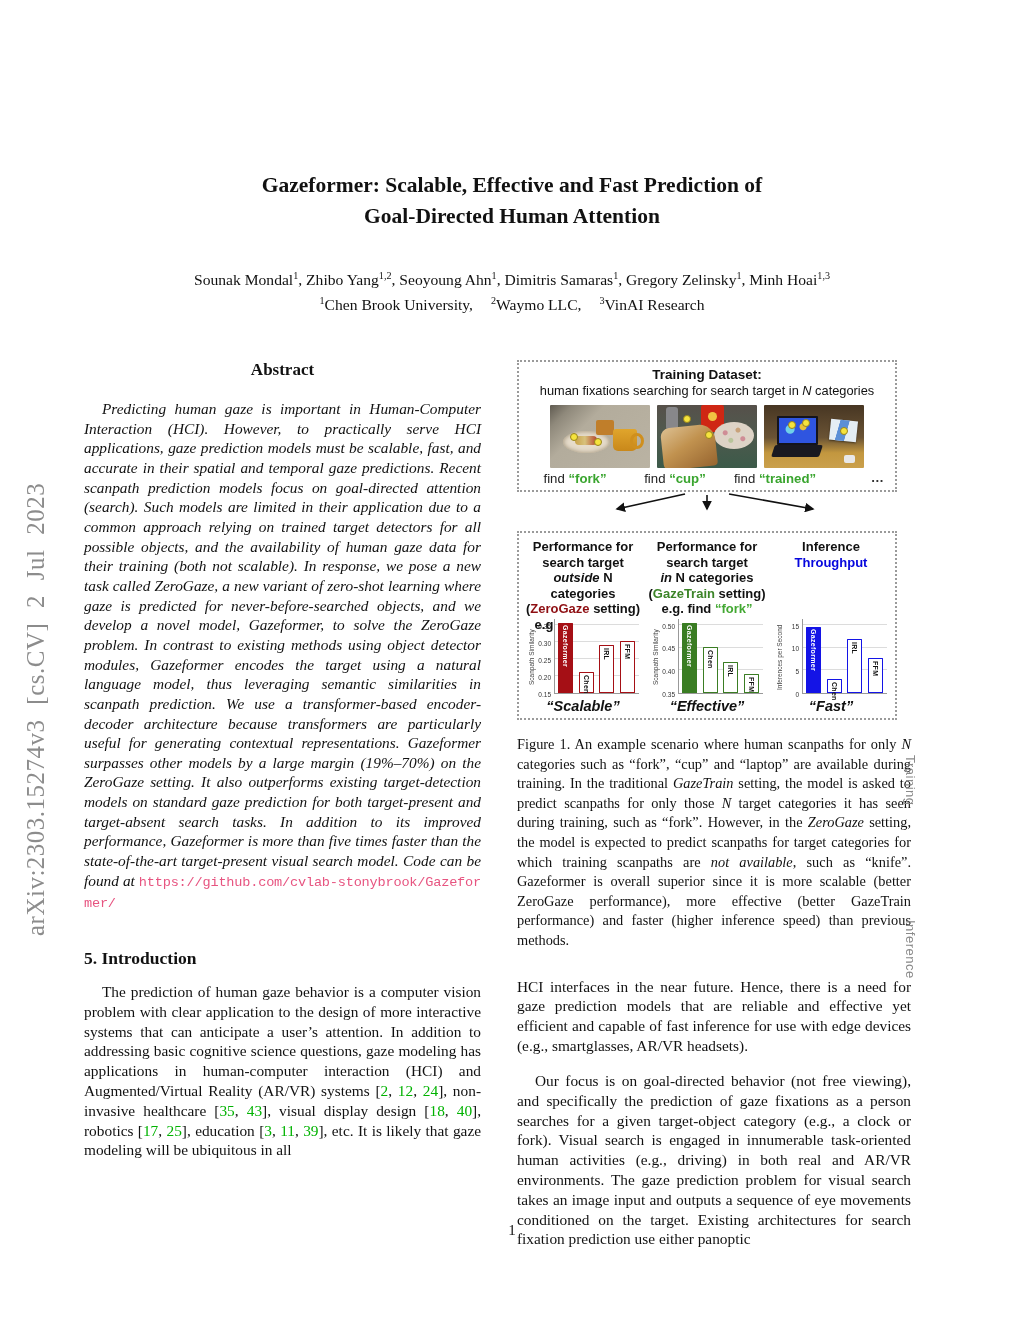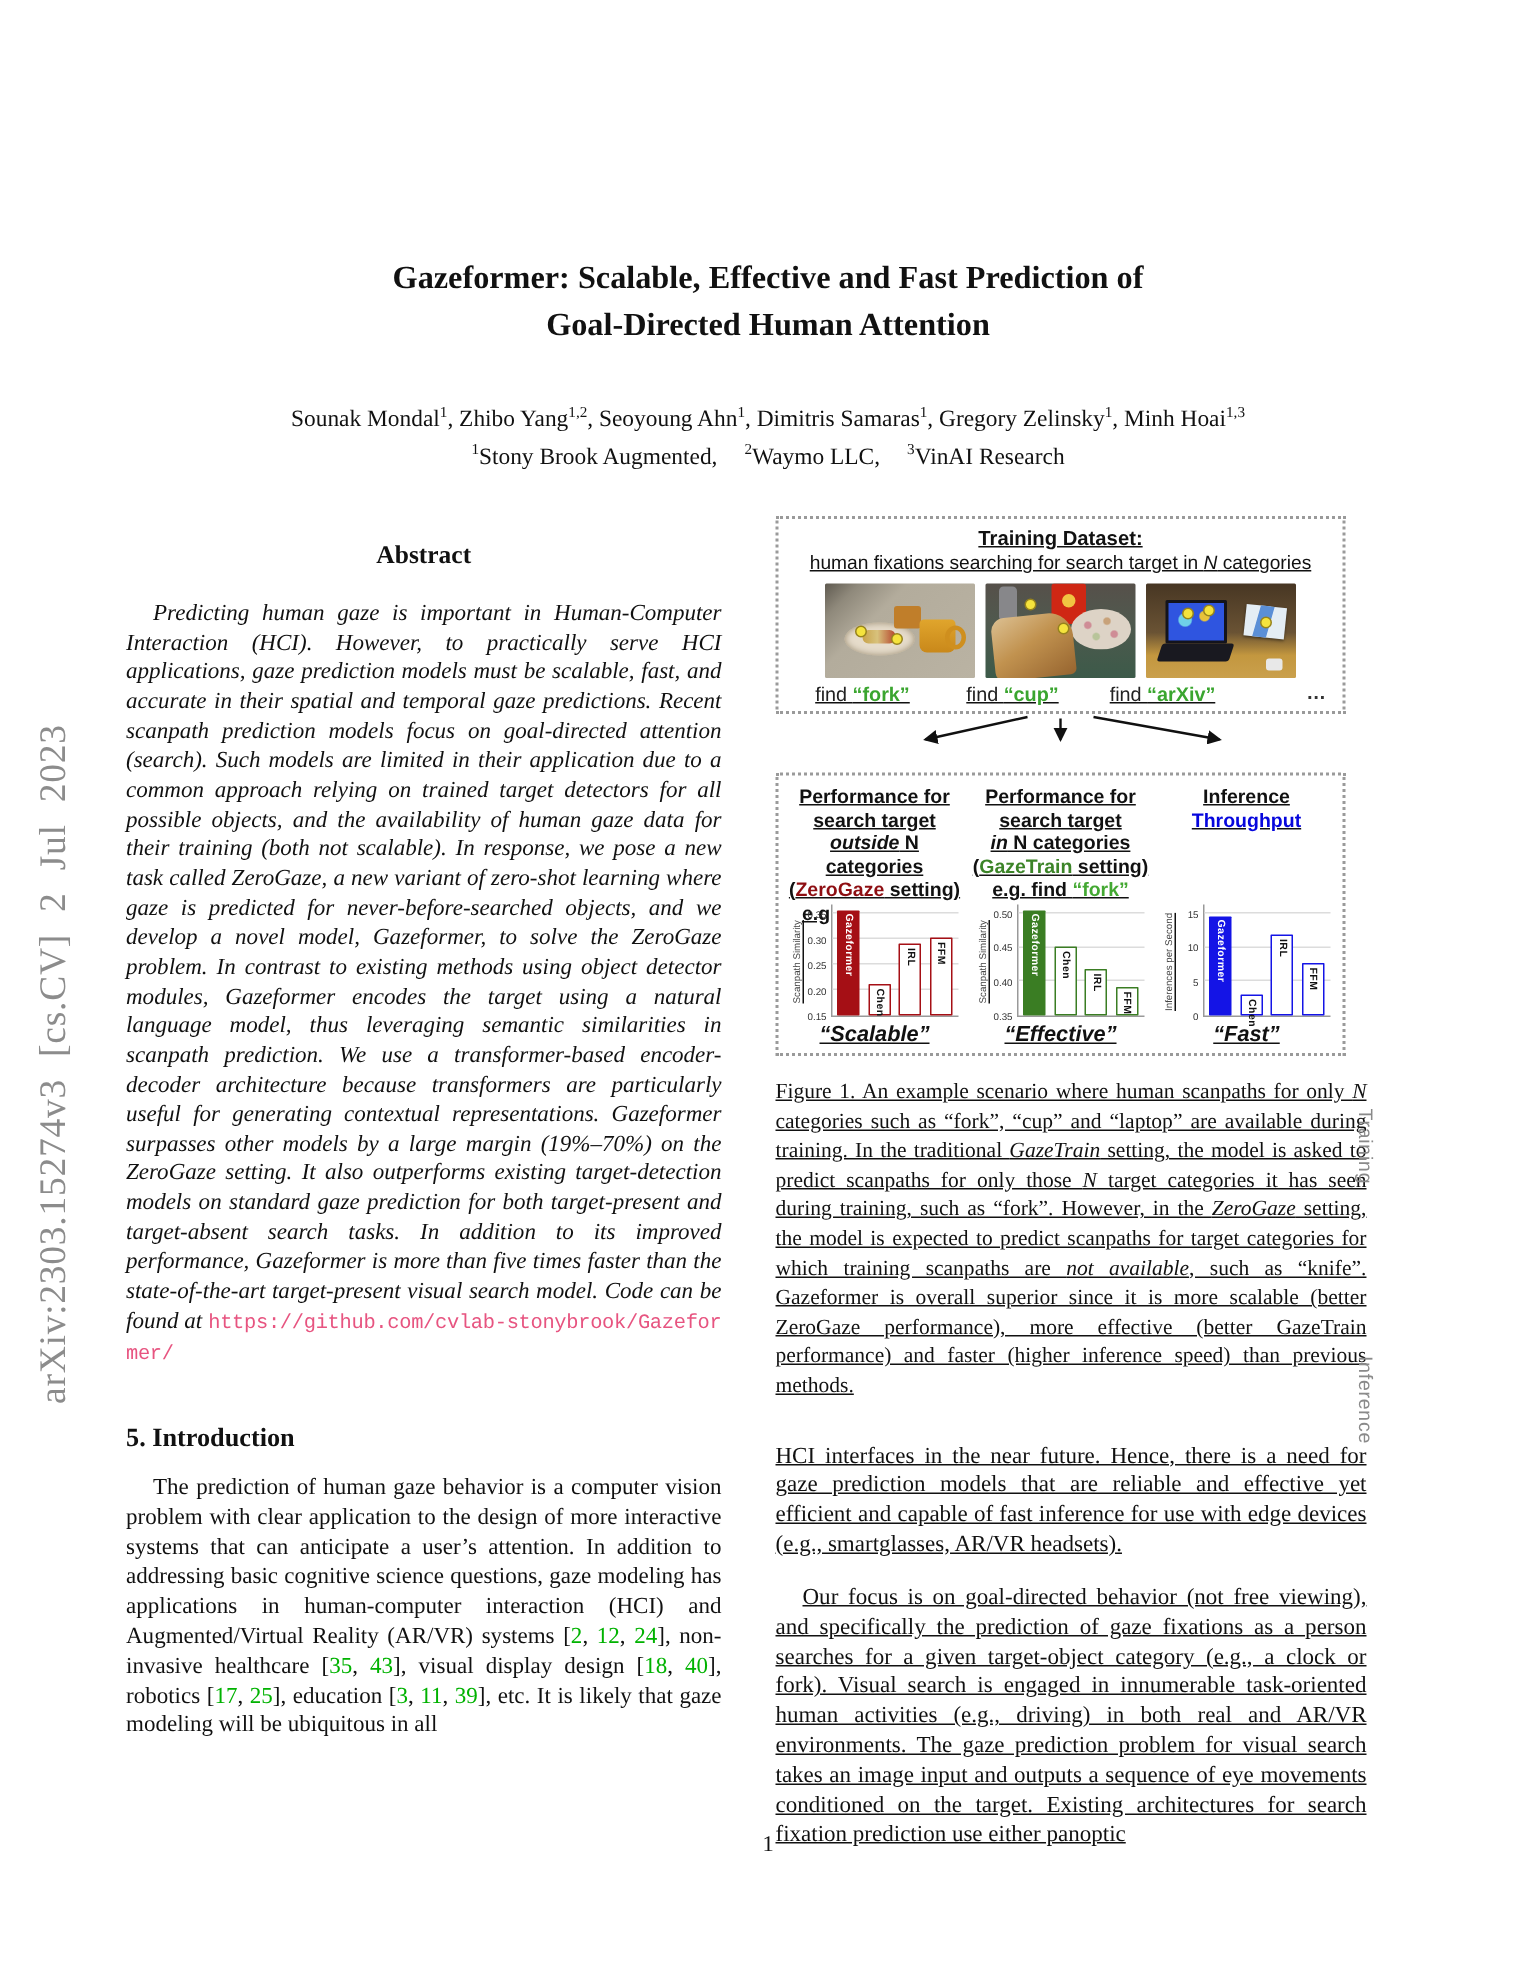--- a/index.html
+++ b/index.html
@@ -15,21 +15,21 @@
   
   #title{position:absolute;left:0;right:0;top:170px;text-align:center;
     font-size:21.5px;font-weight:bold;line-height:31px;}
   #authors{position:absolute;left:0;right:0;top:271px;text-align:center;font-size:15.6px;}
   #affils{position:absolute;left:0;right:0;top:296px;text-align:center;font-size:15.6px;}
   .sup{vertical-align:super;font-size:0.65em;line-height:0;}
   .gap{display:inline-block;width:18px;}
 
   
   #left-col{position:absolute;left:84px;top:360px;width:397px;}
-  #right-col{position:absolute;left:517px;top:344px;width:394px;text-decoration:underline;}
+  #right-col{position:absolute;left:517px;top:360px;width:394px;}
 
   .sec-heading{text-align:center;font-weight:bold;font-size:17px;}
   #abstract-para{margin-top:19px;text-align:justify;font-style:italic;
     font-size:15.35px;line-height:19.65px;text-indent:18px;}
   #abstract-para .mono-link{font-style:normal;}
   .mono-link{font-family:"Liberation Mono",monospace;font-size:13.6px;color:#e75480;
     text-decoration:none;word-break:break-all;letter-spacing:-0.2px;}
   #intro-heading{margin-top:34px;text-align:left;font-weight:bold;font-size:17.5px;}
   #intro-para{margin-top:13px;text-align:justify;font-size:15.35px;line-height:19.8px;text-indent:18px;}
   .cite{color:#00b200;}
@@ -140,21 +140,21 @@
 <div id="page">
 
   <div id="arxiv-banner">arXiv:2303.15274v3 [cs.CV] 2 Jul 2023</div>
 
   <div id="title">
     <div>Gazeformer: Scalable, Effective and Fast Prediction of</div>
     <div>Goal-Directed Human Attention</div>
   </div>
 
   <div id="authors"><span>Sounak Mondal</span><span class="sup">1</span><span>, Zhibo Yang</span><span class="sup">1,2</span><span>, Seoyoung Ahn</span><span class="sup">1</span><span>, Dimitris Samaras</span><span class="sup">1</span><span>, Gregory Zelinsky</span><span class="sup">1</span><span>, Minh Hoai</span><span class="sup">1,3</span></div>
-  <div id="affils"><span class="sup">1</span><span>Stony Brook Augmented,</span><span class="gap"></span><span class="sup">2</span><span>Waymo LLC,</span><span class="gap"></span><span class="sup">3</span><span>VinAI Research</span></div>
+  <div id="affils"><span class="sup">1</span><span>Chen Brook University,</span><span class="gap"></span><span class="sup">2</span><span>Waymo LLC,</span><span class="gap"></span><span class="sup">3</span><span>VinAI Research</span></div>
 
   <div id="left-col">
     <div class="sec-heading">Abstract</div>
     <p id="abstract-para"><span>Predicting human gaze is important in Human-Computer Interaction (HCI). However, to practically serve HCI applications, gaze prediction models must be scalable, fast, and accurate in their spatial and temporal gaze predictions. Recent scanpath prediction models focus on goal-directed attention (search). Such models are limited in their application due to a common approach relying on trained target detectors for all possible objects, and the availability of human gaze data for their training (both not scalable). In response, we pose a new task called ZeroGaze, a new variant of zero-shot learning where gaze is predicted for never-before-searched objects, and we develop a novel model, Gazeformer, to solve the ZeroGaze problem. In contrast to existing methods using object detector modules, Gazeformer encodes the target using a natural language model, thus leveraging semantic similarities in scanpath prediction. We use a transformer-based encoder-decoder architecture because transformers are particularly useful for generating contextual representations. Gazeformer surpasses other models by a large margin (19%–70%) on the ZeroGaze setting. It also outperforms existing target-detection models on standard gaze prediction for both target-present and target-absent search tasks. In addition to its improved performance, Gazeformer is more than five times faster than the state-of-the-art target-present visual search model. Code can be found at </span><a class="mono-link" href="#">https://github.com/cvlab-stonybrook/Gazeformer/</a></p>
     <div id="intro-heading">5. Introduction</div>
     <p id="intro-para"><span>The prediction of human gaze behavior is a computer vision problem with clear application to the design of more interactive systems that can anticipate a user’s attention. In addition to addressing basic cognitive science questions, gaze modeling has applications in human-computer interaction (HCI) and Augmented/Virtual Reality (AR/VR) systems [</span><span class="cite">2</span><span>, </span><span class="cite">12</span><span>, </span><span class="cite">24</span><span>], non-invasive healthcare [</span><span class="cite">35</span><span>, </span><span class="cite">43</span><span>], visual display design [</span><span class="cite">18</span><span>, </span><span class="cite">40</span><span>], robotics [</span><span class="cite">17</span><span>, </span><span class="cite">25</span><span>], education [</span><span class="cite">3</span><span>, </span><span class="cite">11</span><span>, </span><span class="cite">39</span><span>], etc. It is likely that gaze modeling will be ubiquitous in all</span></p>
   </div>
 
   <div id="right-col">
 
@@ -184,21 +184,21 @@
           <div class="ph-panel"></div>
           <div class="ph-mouse"></div>
           <span class="dot" style="left:24px;top:16px"></span>
           <span class="dot" style="left:38px;top:14px"></span>
           <span class="dot" style="left:76px;top:22px"></span>
         </div>
       </div>
       <div id="find-row">
         <div class="find-cap"><span>find </span><span class="g">“fork”</span></div>
         <div class="find-cap"><span>find </span><span class="g">“cup”</span></div>
-        <div class="find-cap"><span>find </span><span class="g">“arXiv”</span></div>
+        <div class="find-cap"><span>find </span><span class="g">“trained”</span></div>
         <span id="find-ellipsis">…</span>
       </div>
     </div>
     <div class="side-label" id="training-side">Training</div>
 
     <svg id="flow-arrows" viewBox="0 0 380 20" xmlns="http://www.w3.org/2000/svg">
       <defs>
         <marker id="ah" markerWidth="7" markerHeight="7" refX="5" refY="3" orient="auto">
           <path d="M0,0 L6,3 L0,6 z" fill="#111"></path>
         </marker>

